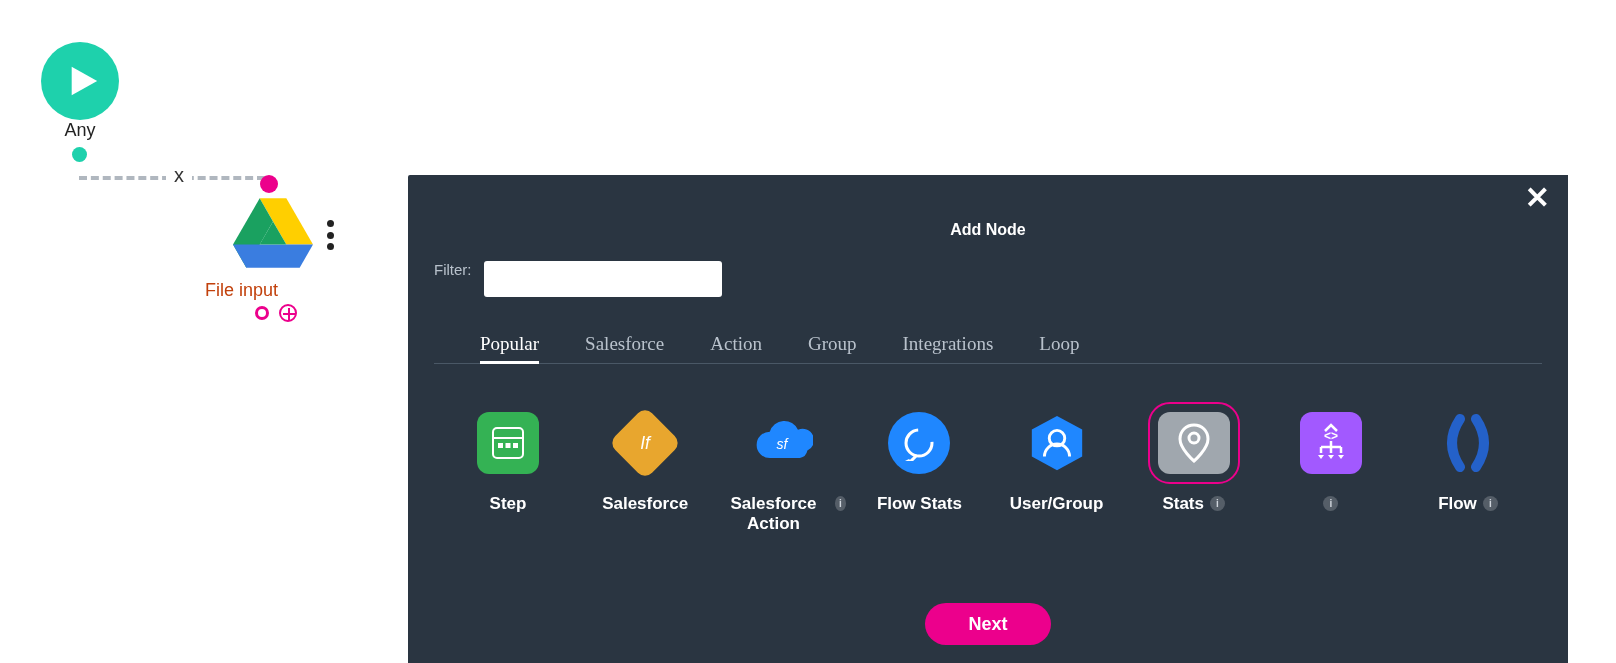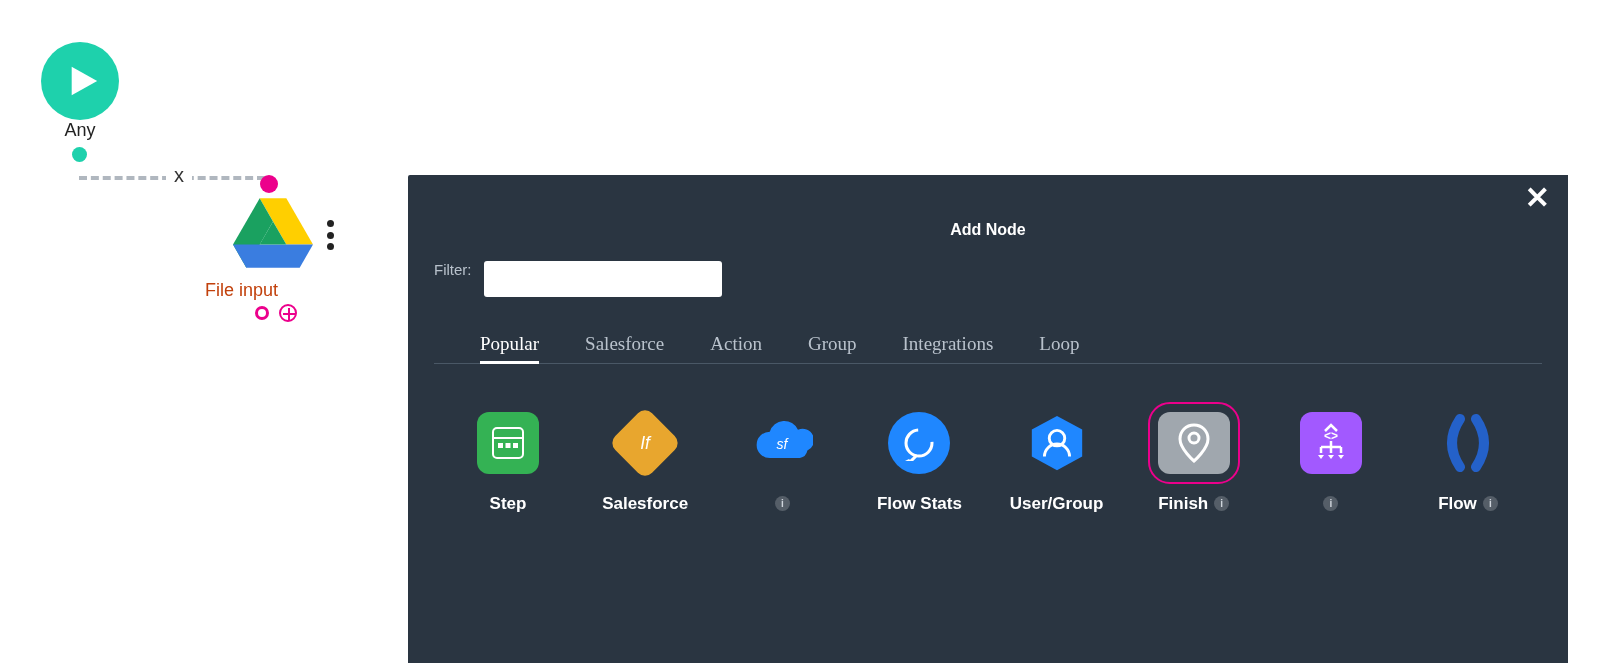--- a/index.html
+++ b/index.html
@@ -160,20 +160,21 @@
     </div>
 
     <div class="node-item">
       <div class="tile cloud">
         <svg width="66" height="48" viewBox="0 0 66 48">
             <path d="M20 40 a14 14 0 0 1 0-28 a16 16 0 0 1 30 -2 a12 12 0 0 1 10 22 a10 10 0 0 1 -8 8 H20 Z" fill="#1f87ff"></path>
             <text x="33" y="30" text-anchor="middle" font-size="15" fill="#fff" font-family="Arial" font-style="italic">sf</text>
           </svg>
       </div>
       <div class="node-label">
+          <span>Salesforce Action</span>
           <span class="info-dot">i</span>
         </div>
     </div>
 
     <div class="node-item">
       <div class="tile circle">
         <svg width="36" height="36" viewBox="0 0 36 36">
             <circle cx="18" cy="18" r="13" fill="none" stroke="#fff" stroke-width="3" stroke-dasharray="60 20"></circle>
             <path d="M16 30 L8 38" stroke="#fff" stroke-width="3"></path>
             <path d="M6 36 L10 40 L2 38 Z" fill="#fff" transform="translate(2,-2)"></path>
@@ -198,21 +199,21 @@
     </div>
 
     <div class="node-item">
       <div class="tile finish selected">
         <svg width="34" height="40" viewBox="0 0 34 40">
             <path d="M17 2 C9 2 3 8 3 16 C3 26 17 38 17 38 C17 38 31 26 31 16 C31 8 25 2 17 2 Z" fill="none" stroke="#fff" stroke-width="3"></path>
             <circle cx="17" cy="15" r="5" fill="none" stroke="#fff" stroke-width="3"></circle>
           </svg>
       </div>
       <div class="node-label">
-          <span>Finish</span>
+          <span>Stats</span>
           <span class="info-dot">i</span>
         </div>
     </div>
 
     <div class="node-item">
       <div class="tile ext">
         <svg width="40" height="40" viewBox="0 0 40 40">
             <path d="M14 8 L20 2 L26 8" stroke="#fff" stroke-width="2.5" fill="none"></path>
             <text x="20" y="17" text-anchor="middle" font-size="12" fill="#fff" font-weight="700">&lt;&gt;</text>
             <path d="M20 18 L20 24 M10 24 L30 24 M10 24 L10 30 M20 24 L20 30 M30 24 L30 30" stroke="#fff" stroke-width="2.5" fill="none"></path>
@@ -232,13 +233,14 @@
           </svg>
       </div>
       <div class="node-label">
           <span>Flow</span>
           <span class="info-dot">i</span>
         </div>
     </div>
 
   </div>
 
+  <button class="next-btn">Next</button>
 </div>
 
 </body></html>

